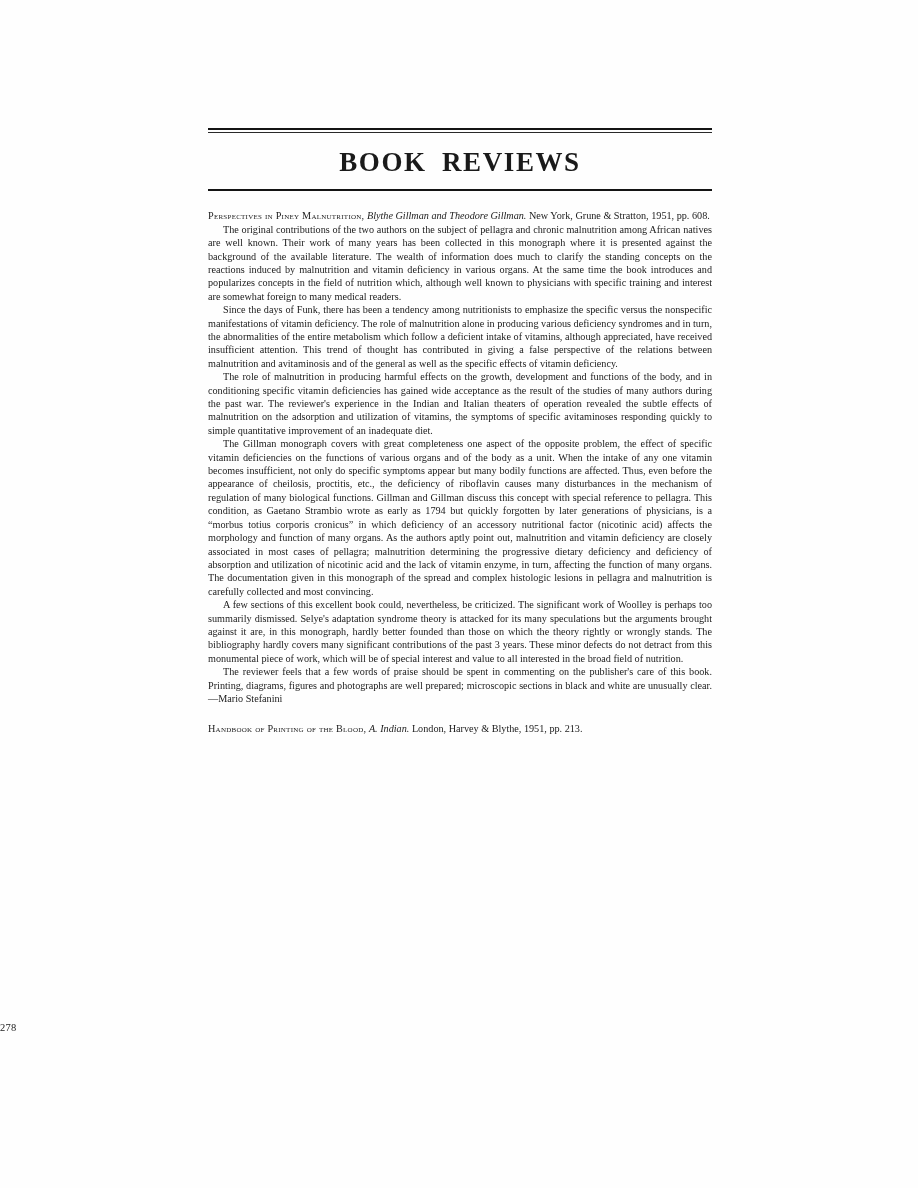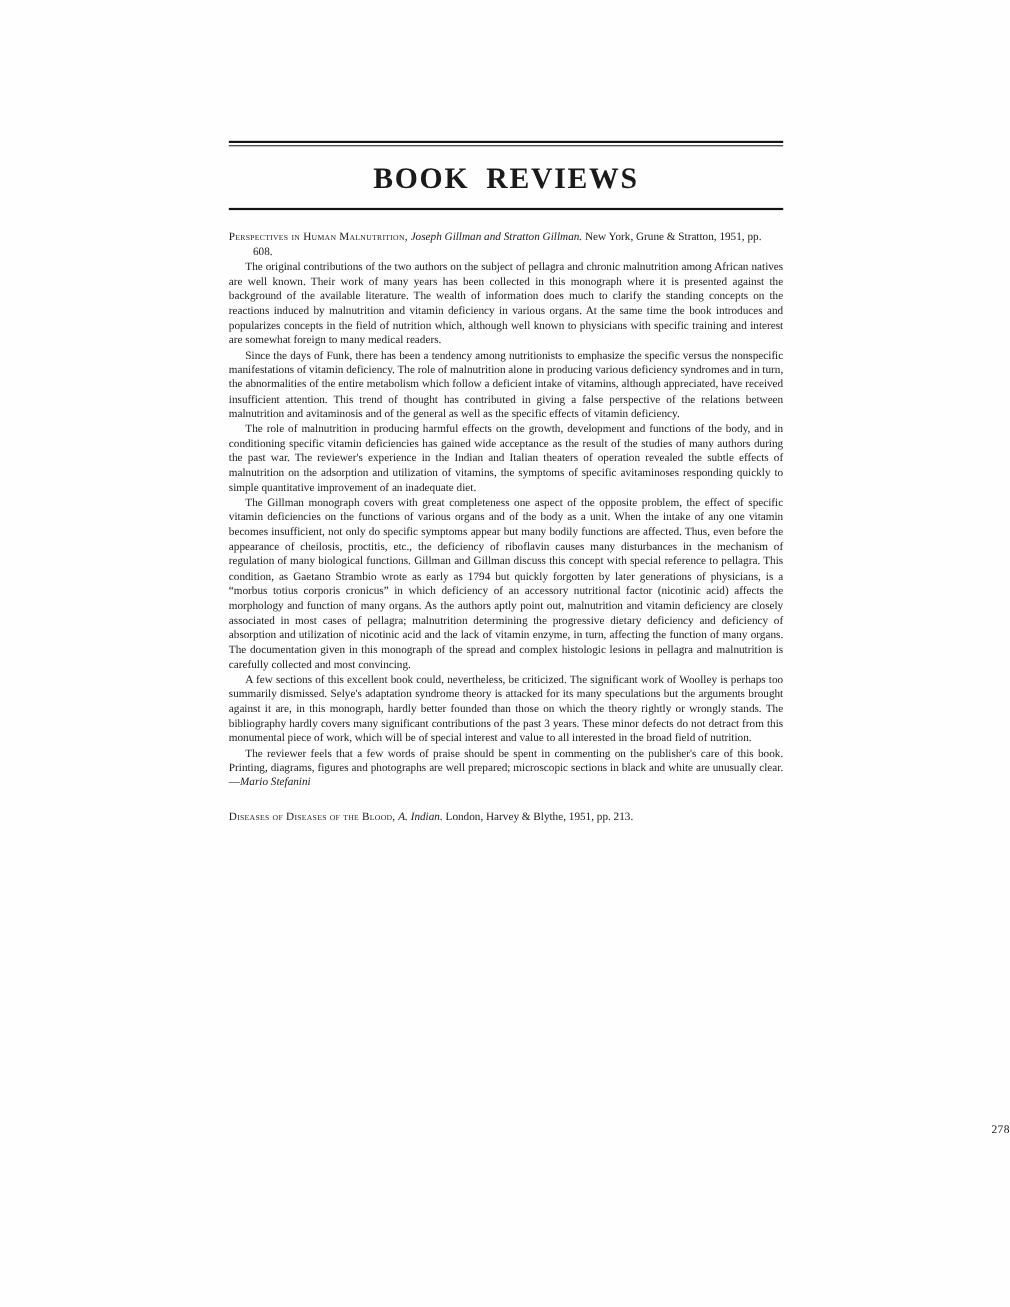--- a/index.html
+++ b/index.html
@@ -96,30 +96,29 @@
   p.body {
     font-size: 10.2px;
     line-height: 13.4px;
     text-align: justify;
     text-justify: inter-word;
     margin: 0;
     text-indent: 15px;
     hyphens: none;
   }
   p.body .sig {
-    font-style: italic;
   }
 
   
   .folio {
     position: absolute;
     left: 0;
     right: 0;
     top: 1022px;
-    text-align: right;
+    text-align: left;
     font-size: 10.5px;
     letter-spacing: 0.3px;
   }
 </style>
 </head>
 <body>
 
 <div class="page">
 
   <div class="column">
@@ -129,37 +128,37 @@
       <div class="r-gap"></div>
       <div class="r-thin"></div>
     </div>
 
     <h1 class="masthead-title">BOOK  REVIEWS</h1>
 
     <div class="rule-single"></div>
 
     <div class="review">
       <div class="citation">
-        <span class="smallcaps">Perspectives in Human Malnutrition,</span>
-        <span class="authors">Joseph Gillman and Stratton Gillman.</span>
+        <span class="smallcaps">Perspectives in Piney Malnutrition,</span>
+        <span class="authors">Blythe Gillman and Theodore Gillman.</span>
         <span class="imprint">New York, Grune &amp; Stratton, 1951, pp. 608.</span>
       </div>
 
       <p class="body">The original contributions of the two authors on the subject of pellagra and chronic malnutrition among African natives are well known. Their work of many years has been collected in this monograph where it is presented against the background of the available literature. The wealth of information does much to clarify the standing concepts on the reactions induced by malnutrition and vitamin deficiency in various organs. At the same time the book introduces and popularizes concepts in the field of nutrition which, although well known to physicians with specific training and interest are somewhat foreign to many medical readers.</p>
       <p class="body">Since the days of Funk, there has been a tendency among nutritionists to emphasize the specific versus the nonspecific manifestations of vitamin deficiency. The role of malnutrition alone in producing various deficiency syndromes and in turn, the abnormalities of the entire metabolism which follow a deficient intake of vitamins, although appreciated, have received insufficient attention. This trend of thought has contributed in giving a false perspective of the relations between malnutrition and avitaminosis and of the general as well as the specific effects of vitamin deficiency.</p>
       <p class="body">The role of malnutrition in producing harmful effects on the growth, development and functions of the body, and in conditioning specific vitamin deficiencies has gained wide acceptance as the result of the studies of many authors during the past war. The reviewer's experience in the Indian and Italian theaters of operation revealed the subtle effects of malnutrition on the adsorption and utilization of vitamins, the symptoms of specific avitaminoses responding quickly to simple quantitative improvement of an inadequate diet.</p>
       <p class="body">The Gillman monograph covers with great completeness one aspect of the opposite problem, the effect of specific vitamin deficiencies on the functions of various organs and of the body as a unit. When the intake of any one vitamin becomes insufficient, not only do specific symptoms appear but many bodily functions are affected. Thus, even before the appearance of cheilosis, proctitis, etc., the deficiency of riboflavin causes many disturbances in the mechanism of regulation of many biological functions. Gillman and Gillman discuss this concept with special reference to pellagra. This condition, as Gaetano Strambio wrote as early as 1794 but quickly forgotten by later generations of physicians, is a “morbus totius corporis cronicus” in which deficiency of an accessory nutritional factor (nicotinic acid) affects the morphology and function of many organs. As the authors aptly point out, malnutrition and vitamin deficiency are closely associated in most cases of pellagra; malnutrition determining the progressive dietary deficiency and deficiency of absorption and utilization of nicotinic acid and the lack of vitamin enzyme, in turn, affecting the function of many organs. The documentation given in this monograph of the spread and complex histologic lesions in pellagra and malnutrition is carefully collected and most convincing.</p>
       <p class="body">A few sections of this excellent book could, nevertheless, be criticized. The significant work of Woolley is perhaps too summarily dismissed. Selye's adaptation syndrome theory is attacked for its many speculations but the arguments brought against it are, in this monograph, hardly better founded than those on which the theory rightly or wrongly stands. The bibliography hardly covers many significant contributions of the past 3 years. These minor defects do not detract from this monumental piece of work, which will be of special interest and value to all interested in the broad field of nutrition.</p>
 
       <p class="body"><span>The reviewer feels that a few words of praise should be spent in commenting on the publisher's care of this book. Printing, diagrams, figures and photographs are well prepared; microscopic sections in black and white are unusually clear.—</span><span class="sig">Mario Stefanini</span></p>
     </div>
 
     <div class="review">
       <div class="citation">
-        <span class="smallcaps">Diseases of Diseases of the Blood,</span>
+        <span class="smallcaps">Handbook of Printing of the Blood,</span>
         <span class="authors">A. Indian.</span>
         <span class="imprint">London, Harvey &amp; Blythe, 1951, pp. 213.</span>
       </div>
 
     </div>
 
   </div>
 
   <div class="folio">278</div>
 

